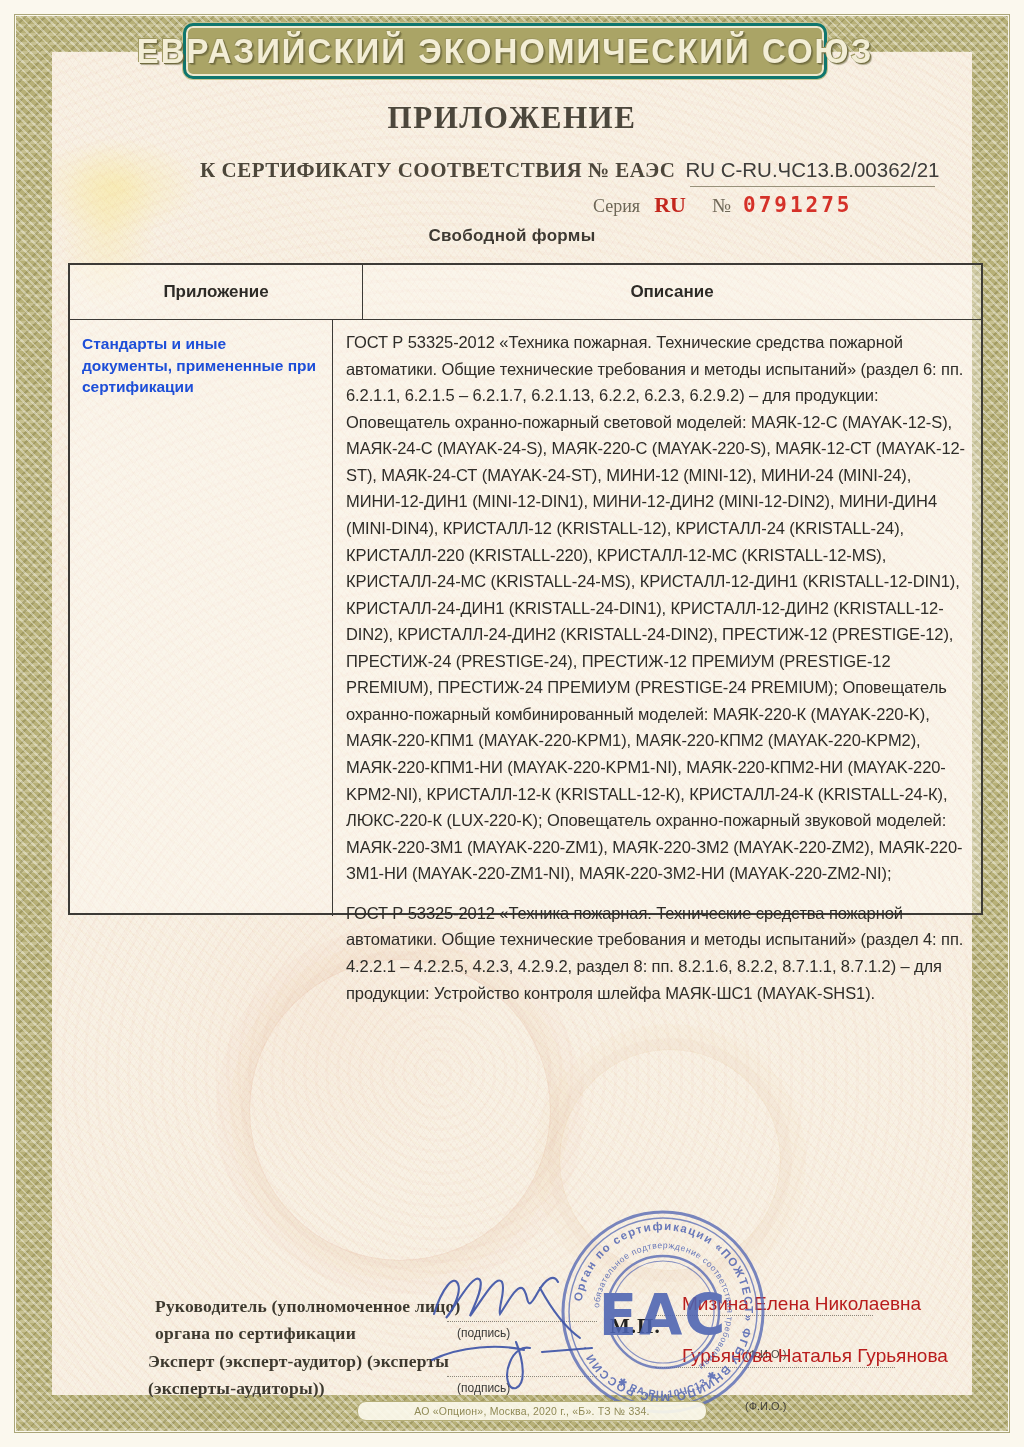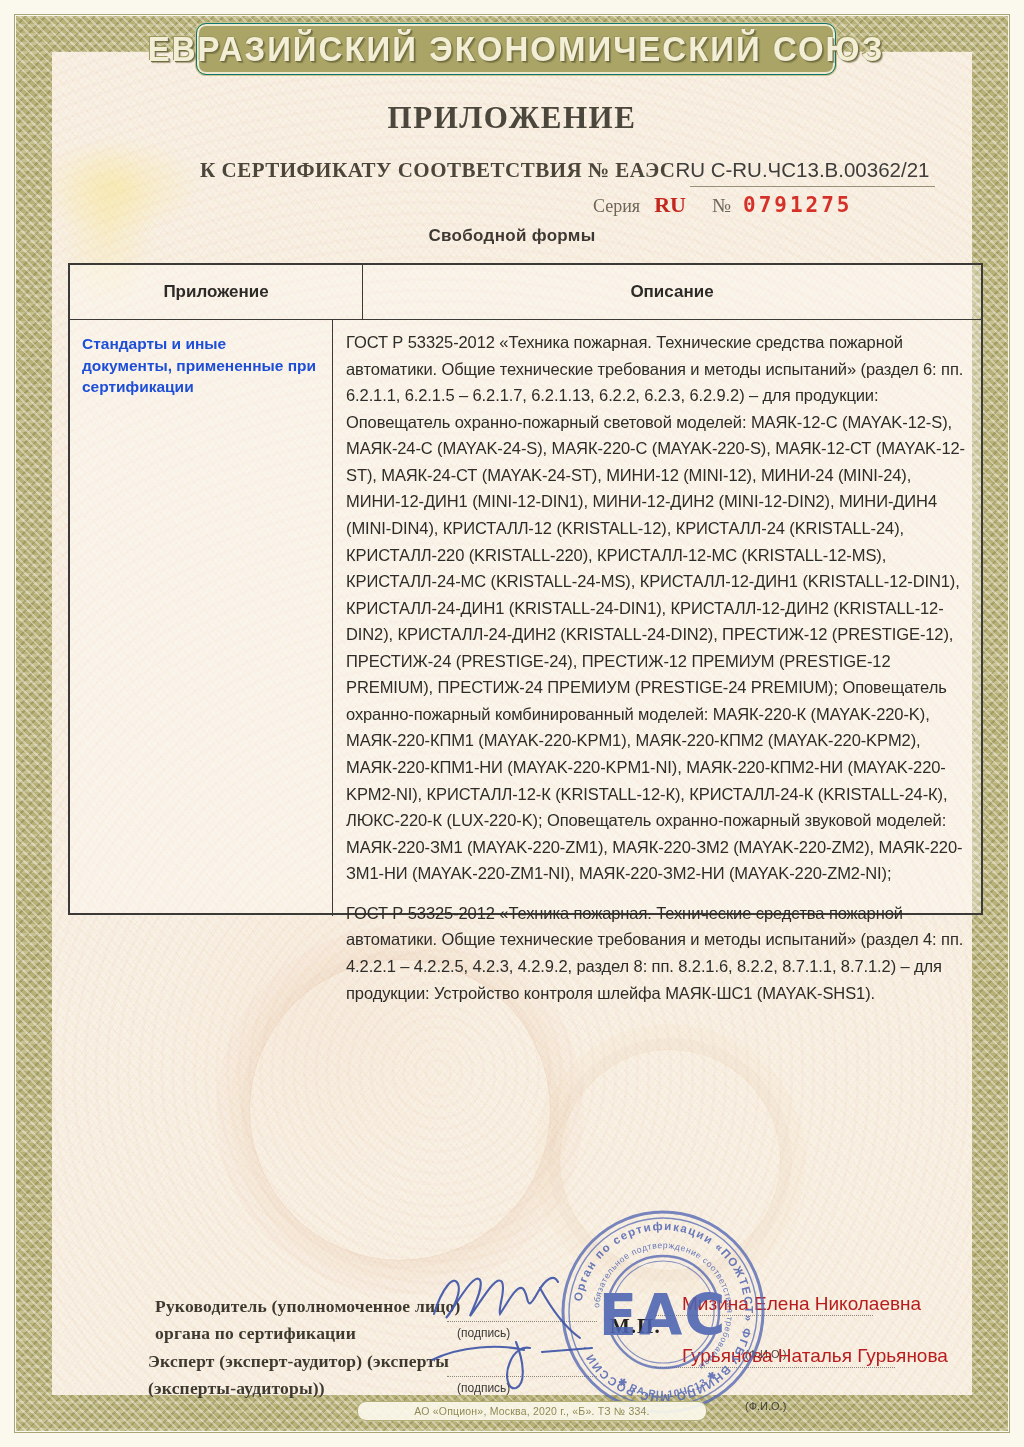--- a/index.html
+++ b/index.html
@@ -28,42 +28,42 @@
       radial-gradient(circle 220px at 30% 72%, rgba(236,190,160,.10), rgba(0,0,0,0) 75%),
       repeating-radial-gradient(circle at 42% 76%, rgba(224,160,140,.05) 0 3px, rgba(0,0,0,0) 3px 11px),
       repeating-linear-gradient(55deg, rgba(214,130,130,.05) 0 1px, rgba(0,0,0,0) 1px 5px),
       repeating-linear-gradient(-55deg, rgba(214,130,130,.05) 0 1px, rgba(0,0,0,0) 1px 5px),
       repeating-linear-gradient(35deg, rgba(226,206,120,.06) 0 2px, rgba(0,0,0,0) 2px 9px),
       #f8f1e4;
   }
 
   
   .banner{
-    position:absolute; left:196px; top:23px; width:638px; height:50px;
+    position:absolute; left:183px; top:23px; width:638px; height:50px;
     background:#aaa466;
-    border:1px solid #0f766e; border-radius:10px;
+    border:3px solid #0f766e; border-radius:10px;
     box-shadow: inset 0 0 0 2px #efe9cf, 0 0 0 1px #c9c492;
     display:flex; align-items:center; justify-content:center;
   }
   .banner-text{
     font-family:"Liberation Sans",sans-serif; font-weight:bold; font-size:33px;
     letter-spacing:2px; color:#f3eed6; transform:scaleY(1.08);
     text-shadow: 1px 1px 0 #716c40, -1px -1px 0 #9d9760, 2px 2px 1px rgba(90,85,45,.5);
     white-space:nowrap;
   }
 
   
   .doc-title{
     position:absolute; left:0; top:100px; width:100%; text-align:center;
     font-family:"Liberation Serif",serif; font-weight:bold; font-size:31px; letter-spacing:1.5px;
     color:#4c473c;
   }
   .cert-line{position:absolute; left:200px; top:158px; width:760px; display:flex; align-items:baseline;}
   .cert-label{font-family:"Liberation Serif",serif; font-weight:bold; font-size:21px; color:#4c463a; letter-spacing:.5px; white-space:nowrap;}
-  .cert-number{font-family:"Liberation Sans",sans-serif; font-size:20.5px; color:#3e3d3b; margin-left:0; white-space:nowrap;}
+  .cert-number{font-family:"Liberation Sans",sans-serif; font-size:20.5px; color:#3e3d3b; margin-left:10px; white-space:nowrap;}
   .cert-underline{position:absolute; left:690px; top:186px; width:245px; border-bottom:1.5px solid #97917a;}
   .series-line{position:absolute; left:593px; top:192px; display:flex; align-items:baseline;}
   .series-label{font-family:"Liberation Serif",serif; font-size:18px; color:#6e6757;}
   .series-value{font-family:"Liberation Serif",serif; font-weight:bold; font-size:22px; color:#c3261d; margin-left:14px;}
   .series-no{font-family:"Liberation Serif",serif; font-size:20px; color:#6e6757; margin-left:26px;}
   .series-number{font-family:"DejaVu Sans Mono","Liberation Mono",monospace; font-size:21px; font-weight:bold; letter-spacing:3px; color:#d53129; margin-left:12px;}
   .form-type{
     position:absolute; left:0; top:226px; width:1024px; text-align:center;
     font-weight:bold; font-size:17px; color:#3d3932; letter-spacing:.3px;
   }

